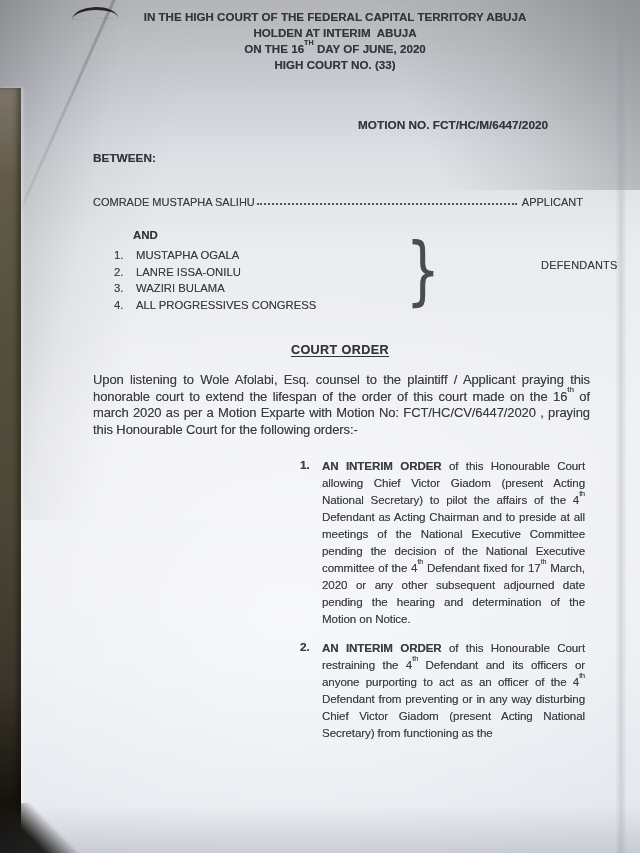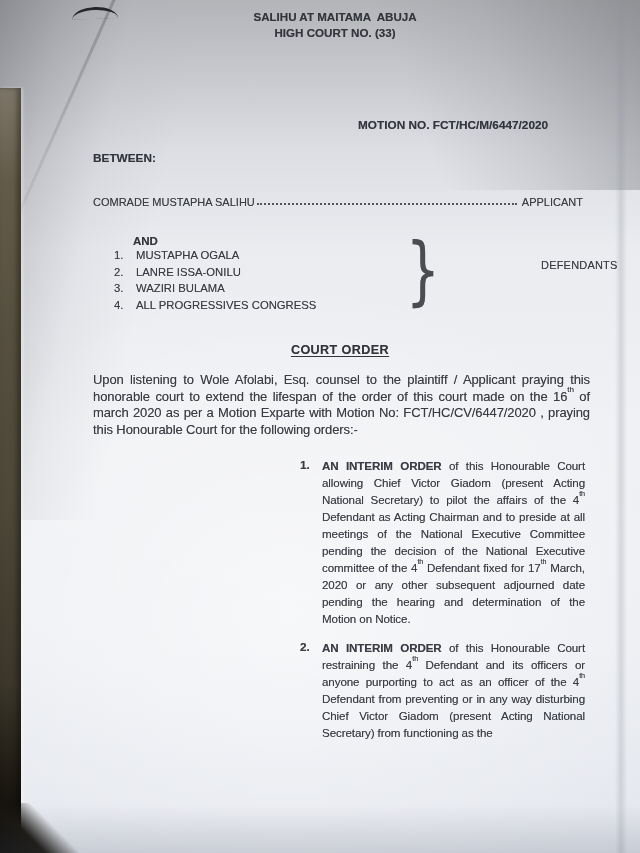--- a/index.html
+++ b/index.html
@@ -65,21 +65,21 @@
   .motion-no { position:absolute; top:118px; left:358px; font-weight:bold; font-size:11.8px; color:#33353c;text-align:right; }
   .between { position:absolute; top:151px; left:93px; font-weight:bold; font-size:11.8px; color:#33353c; }
 
   .applicant-line {
     position:absolute; top:196px; left:93px; width:490px;
     display:flex; align-items:flex-end; font-size:11px;
   }
   .applicant-line .name, .applicant-line .role { white-space:nowrap; }
   .leader { flex:1 1 auto; border-bottom:2px dotted #53555c; margin:0 5px 3px 2px; min-width:40px; }
 
-  .and-label { position:absolute; top:235px; left:133px; font-weight:bold; font-size:11.5px; color:#33353c; }
+  .and-label { position:absolute; top:229px; left:133px; font-weight:bold; font-size:11.5px; color:#33353c; }
 
   .defendants-list { position:absolute; top:247px; left:114px; font-size:11.3px; line-height:16.6px; }
   .def-row { display:flex; }
   .def-num { width:22px; }
 
   .defendants-brace {
     position:absolute; top:231px; left:406px; height:80px;
     font-size:74px; line-height:78px; font-weight:normal; color:#4a4c52;
     transform:scaleX(0.72); transform-origin:left center;
     font-family:"DejaVu Sans",sans-serif;
@@ -110,21 +110,23 @@
   <div class="crease"></div>
   <div class="fold-right"></div>
   <div class="table-edge"></div>
   <div class="corner-bl"></div>
   <div class="shade-bottom"></div>
   <div class="pen-mark"></div>
 
   <div class="doc">
 
     <div class="court-header">
-      <div class="ws-pre">SALIHU AT MAITAMA  ABUJA</div>
+      <div>IN THE HIGH COURT OF THE FEDERAL CAPITAL TERRITORY ABUJA</div>
+      <div class="ws-pre">HOLDEN AT INTERIM  ABUJA</div>
+      <div><span>ON THE 16</span><sup>TH</sup><span> DAY OF JUNE, 2020</span></div>
       <div>HIGH COURT NO. (33)</div>
     </div>
 
     <div class="motion-no">MOTION NO. FCT/HC/M/6447/2020</div>
 
     <div class="between">BETWEEN:</div>
 
     <div class="applicant-line">
       <span class="name">COMRADE MUSTAPHA SALIHU</span>
       <span class="leader"></span>

